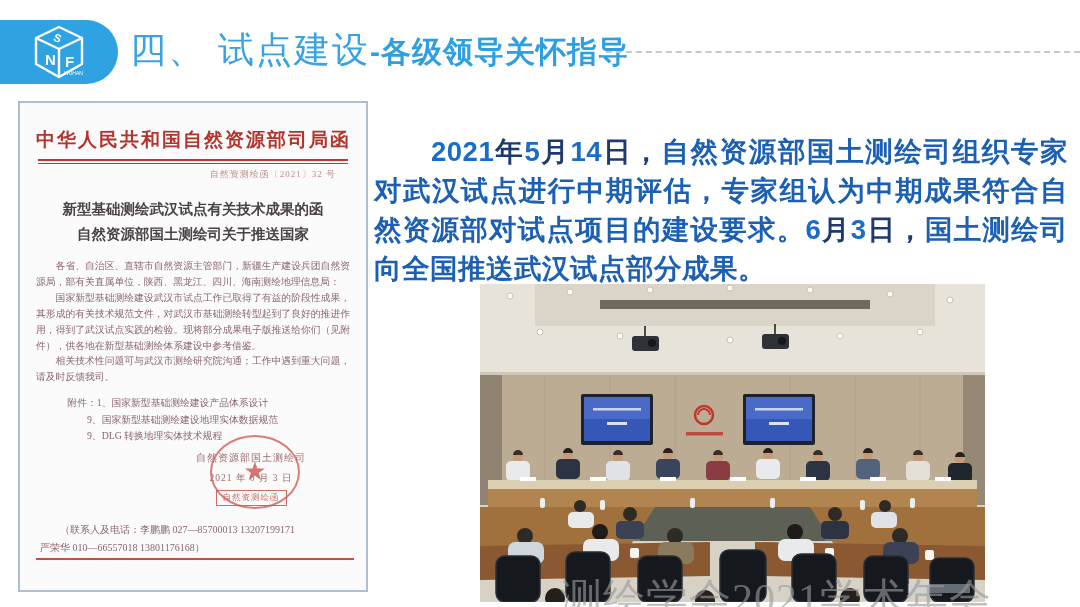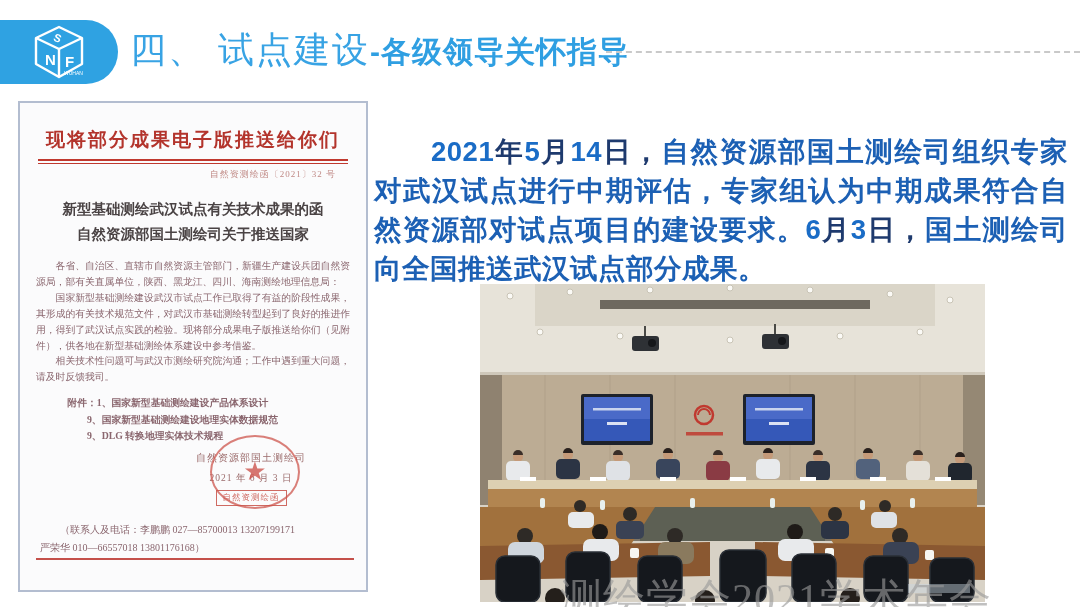--- a/index.html
+++ b/index.html
@@ -19,21 +19,21 @@
   .doc{position:absolute;left:18px;top:101px;width:350px;height:491px;background:#fbfbfc;
        border:2px solid #b3bdd0;box-sizing:border-box;font-family:"Liberation Serif",serif;
        padding:16px 16px 0 16px;}
   .doc-header{color:#b3342c;font-weight:700;font-size:19px;text-align:center;letter-spacing:2px;
        padding-top:8px;white-space:nowrap;}
   .doc-rule{margin:6px 2px 4px 2px;border-top:2px solid #c0392f;border-bottom:1px solid #c0392f;height:2px;}
   .doc-num{color:#c08a86;font-size:9px;text-align:right;padding-right:14px;letter-spacing:1px;}
   .doc-title{margin-top:16px;color:#4a4344;font-weight:700;font-size:14.5px;text-align:center;line-height:1.7;}
   .doc-body{margin-top:12px;color:#8a666e;font-size:9.8px;line-height:1.62;text-align:justify;}
   .doc-body p{margin:0;text-indent:2em;}
-  .doc-attach{margin-top:10px;color:#8a666e;font-size:9.8px;line-height:1.7;font-weight:bold;}
+  .doc-attach{margin-top:10px;color:#8a666e;font-size:9.8px;line-height:1.7;}
   .doc-attach .att-row{padding-left:5.2em;}
   .doc-attach .att-row.first{padding-left:3.2em;}
   .doc-sign{position:absolute;right:30px;top:348px;width:170px;text-align:center;color:#9b6b6b;}
   .sign-name{font-size:10px;letter-spacing:1px;}
   .sign-date{font-size:9.5px;margin-top:7px;letter-spacing:1px;}
   .sign-box{display:inline-block;margin-top:5px;border:1px solid #cf6a62;color:#cf6a62;
             font-size:8.5px;padding:1px 6px;letter-spacing:1px;}
   .seal{position:absolute;left:190px;top:332px;width:86px;height:70px;border:2.5px solid rgba(205,85,78,.75);
         border-radius:50%;}
   .seal .star{position:absolute;left:50%;top:50%;transform:translate(-50%,-54%);
@@ -72,21 +72,21 @@
       <text x="24" y="19" fill="#ffffff" font-size="11" font-weight="bold" font-family="Liberation Sans, sans-serif" transform="rotate(22 28 15)">S</text>
       <text x="34" y="52" fill="#ffffff" font-size="5" font-family="Liberation Sans, sans-serif">WUHAN</text>
     </svg>
   </div>
   <div class="hdr-title">
     <span class="t1">四、 试点建设</span><span class="t2">-各级领导关怀指导</span>
   </div>
   <div class="hdr-dash"></div>
 
   <section class="doc">
-    <div class="doc-header">现将部分成果电子版推送给你们</div>
+    <div class="doc-header">中华人民共和国自然资源部司局函</div>
     <div class="doc-rule"></div>
     <div class="doc-num">自然资测绘函〔2021〕32 号</div>
     <div class="doc-title">
       <div>新型基础测绘武汉试点有关技术成果的函</div>
       <div>自然资源部国土测绘司关于推送国家</div>
     </div>
     <div class="doc-body">
       <p>各省、自治区、直辖市自然资源主管部门，新疆生产建设兵团自然资源局，部有关直属单位，陕西、黑龙江、四川、海南测绘地理信息局：</p>
       <p>国家新型基础测绘建设武汉市试点工作已取得了有益的阶段性成果，其形成的有关技术规范文件，对武汉市基础测绘转型起到了良好的推进作用，得到了武汉试点实践的检验。现将部分成果电子版推送给你们（见附件），供各地在新型基础测绘体系建设中参考借鉴。</p>
       <p>相关技术性问题可与武汉市测绘研究院沟通；工作中遇到重大问题，请及时反馈我司。</p>

